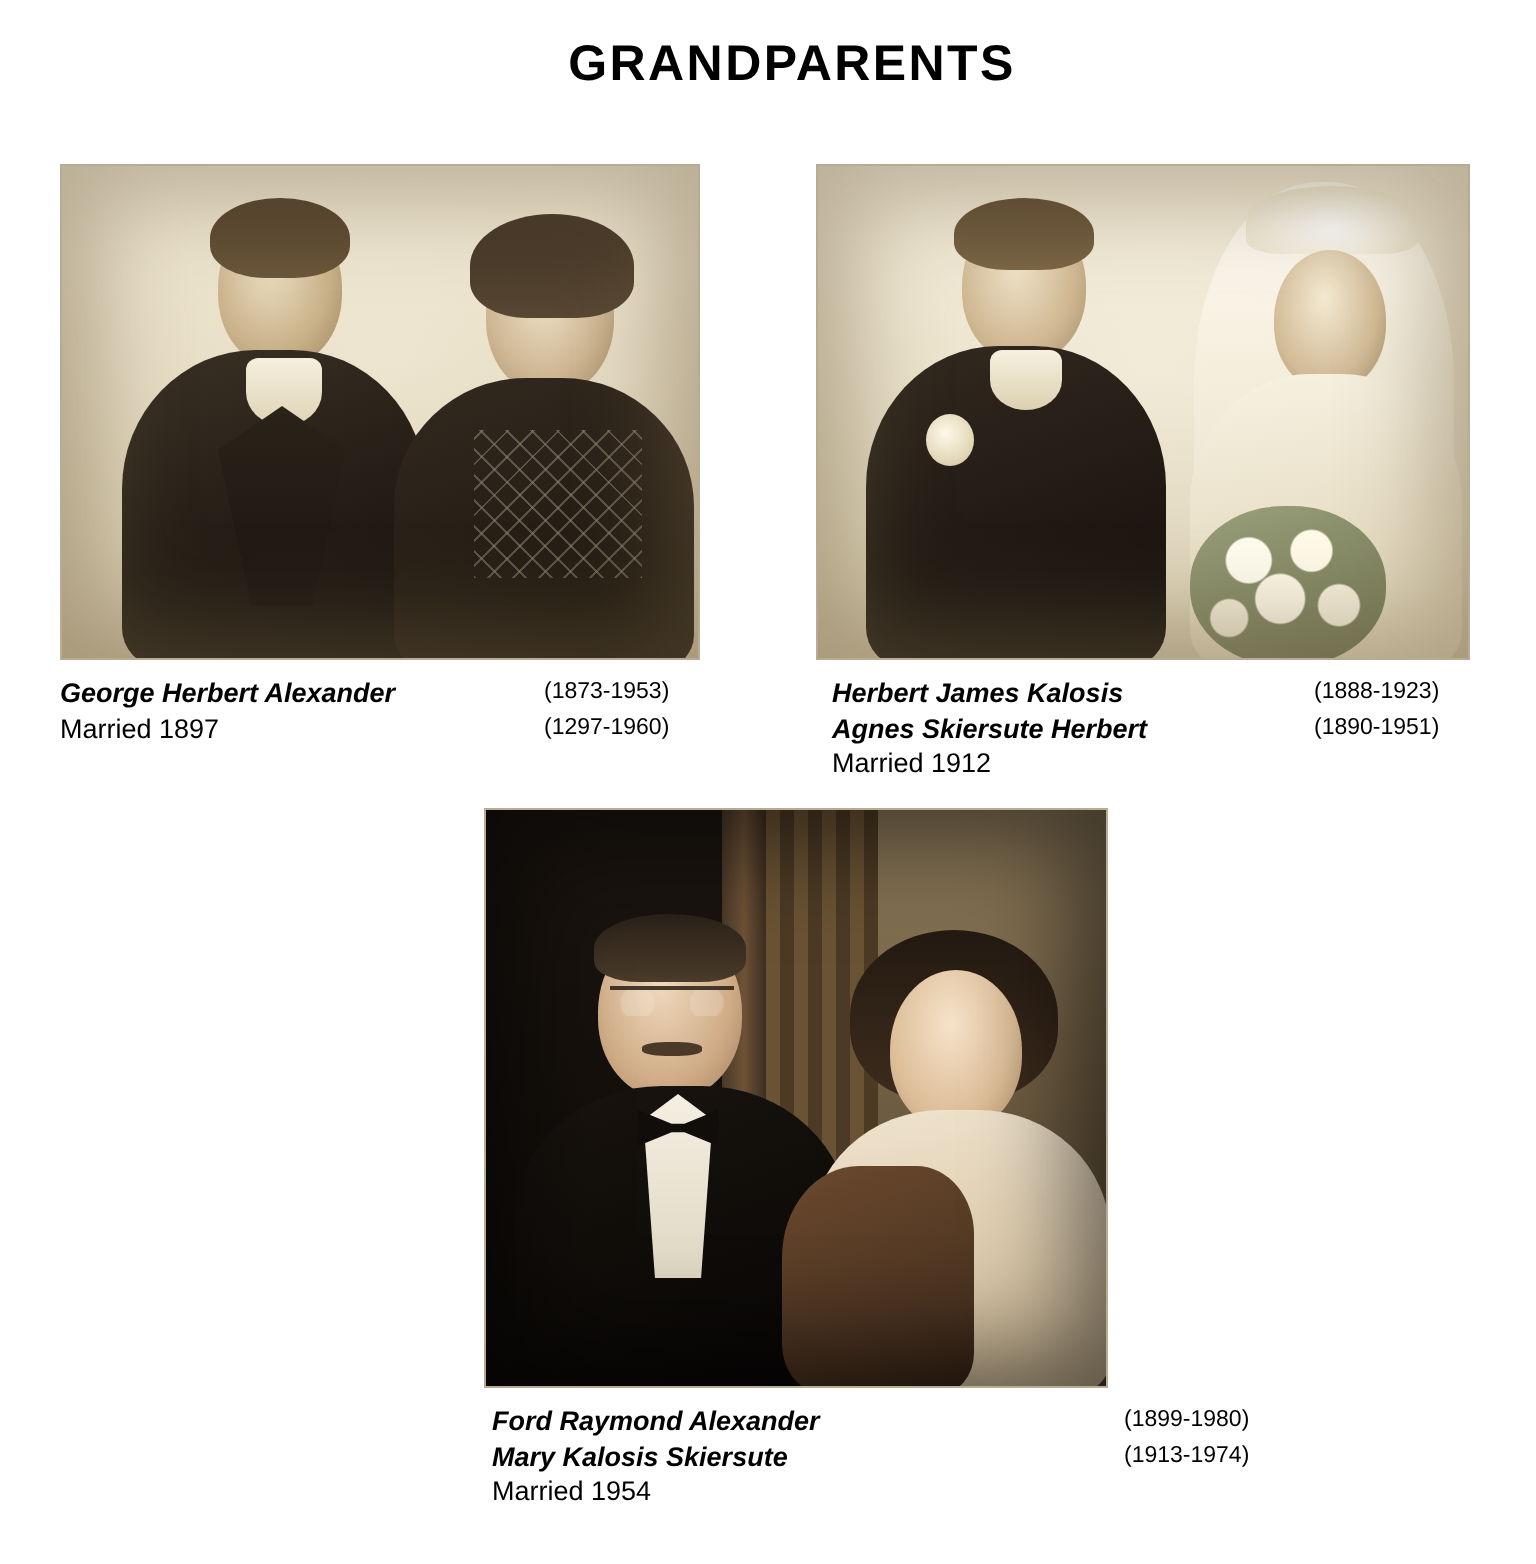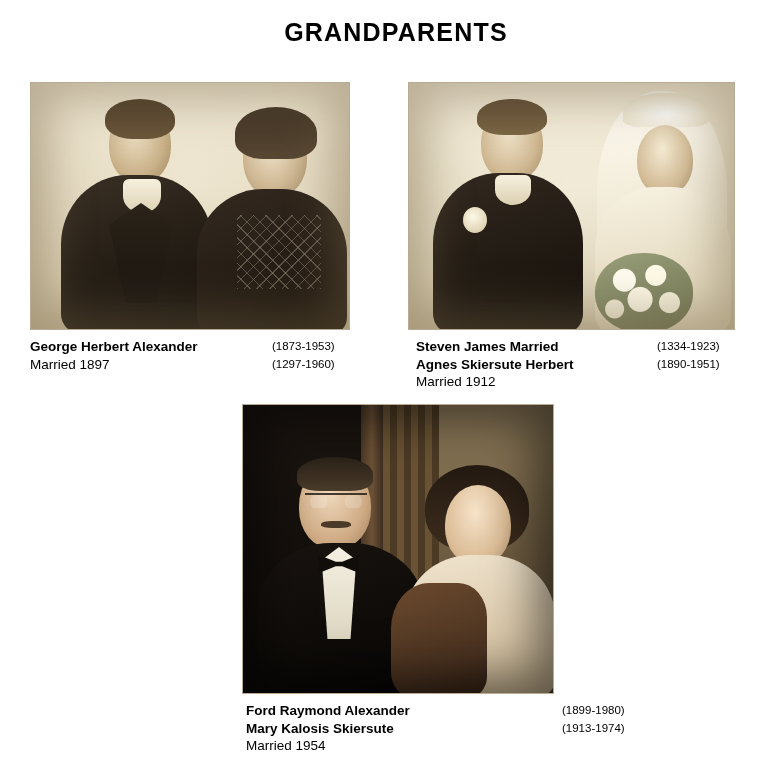--- a/index.html
+++ b/index.html
@@ -80,20 +80,21 @@
   }
 
   
   .caption {
     position: absolute;
     font-size: 13.5px;
     line-height: 17.5px;
     white-space: nowrap;
   }
   .cap-name {
+    font-style: italic;
     font-weight: bold;
     font-size: 13.5px;
   }
   .cap-married {
     font-style: normal;
     font-weight: normal;
     font-size: 13.5px;
   }
   .cap-dates {
     position: absolute;
@@ -176,27 +177,27 @@
                   radial-gradient(circle at 30% 34%, #fffdf0 0 11px, rgba(0,0,0,0) 12px),
                   radial-gradient(circle at 62% 28%, #fffbe8 0 10px, rgba(0,0,0,0) 11px),
                   radial-gradient(circle at 46% 58%, #fdf8e6 0 12px, rgba(0,0,0,0) 13px),
                   radial-gradient(circle at 76% 62%, #f7f1dc 0 10px, rgba(0,0,0,0) 11px),
                   radial-gradient(circle at 20% 70%, #f2ecd6 0 9px, rgba(0,0,0,0) 10px),
                   linear-gradient(160deg,#9aa07a,#6e7352);"></div>
     <div class="vig"></div>
   </div>
 
   <div class="caption" style="left:8px; top:256px;">
-    <div class="cap-name">Steven James Married</div>
+    <div class="cap-name">Herbert James Kalosis</div>
     <div class="cap-name">Agnes Skiersute Herbert</div>
     <div class="cap-married">Married 1912</div>
   </div>
 
   <div class="cap-dates" style="left:249px; top:256px;">
-    <div>(1334-1923)</div>
+    <div>(1888-1923)</div>
     <div>(1890-1951)</div>
   </div>
 </div>
 
 <div class="photo-block" style="left:200px; top:404px;margin-left:42px;">
 
   <div class="photo ph3">
 
     <div class="fig" style="left:0; top:0; width:118px; height:290px;
                 background:linear-gradient(180deg,#1b1510,#0d0a07);"></div>

